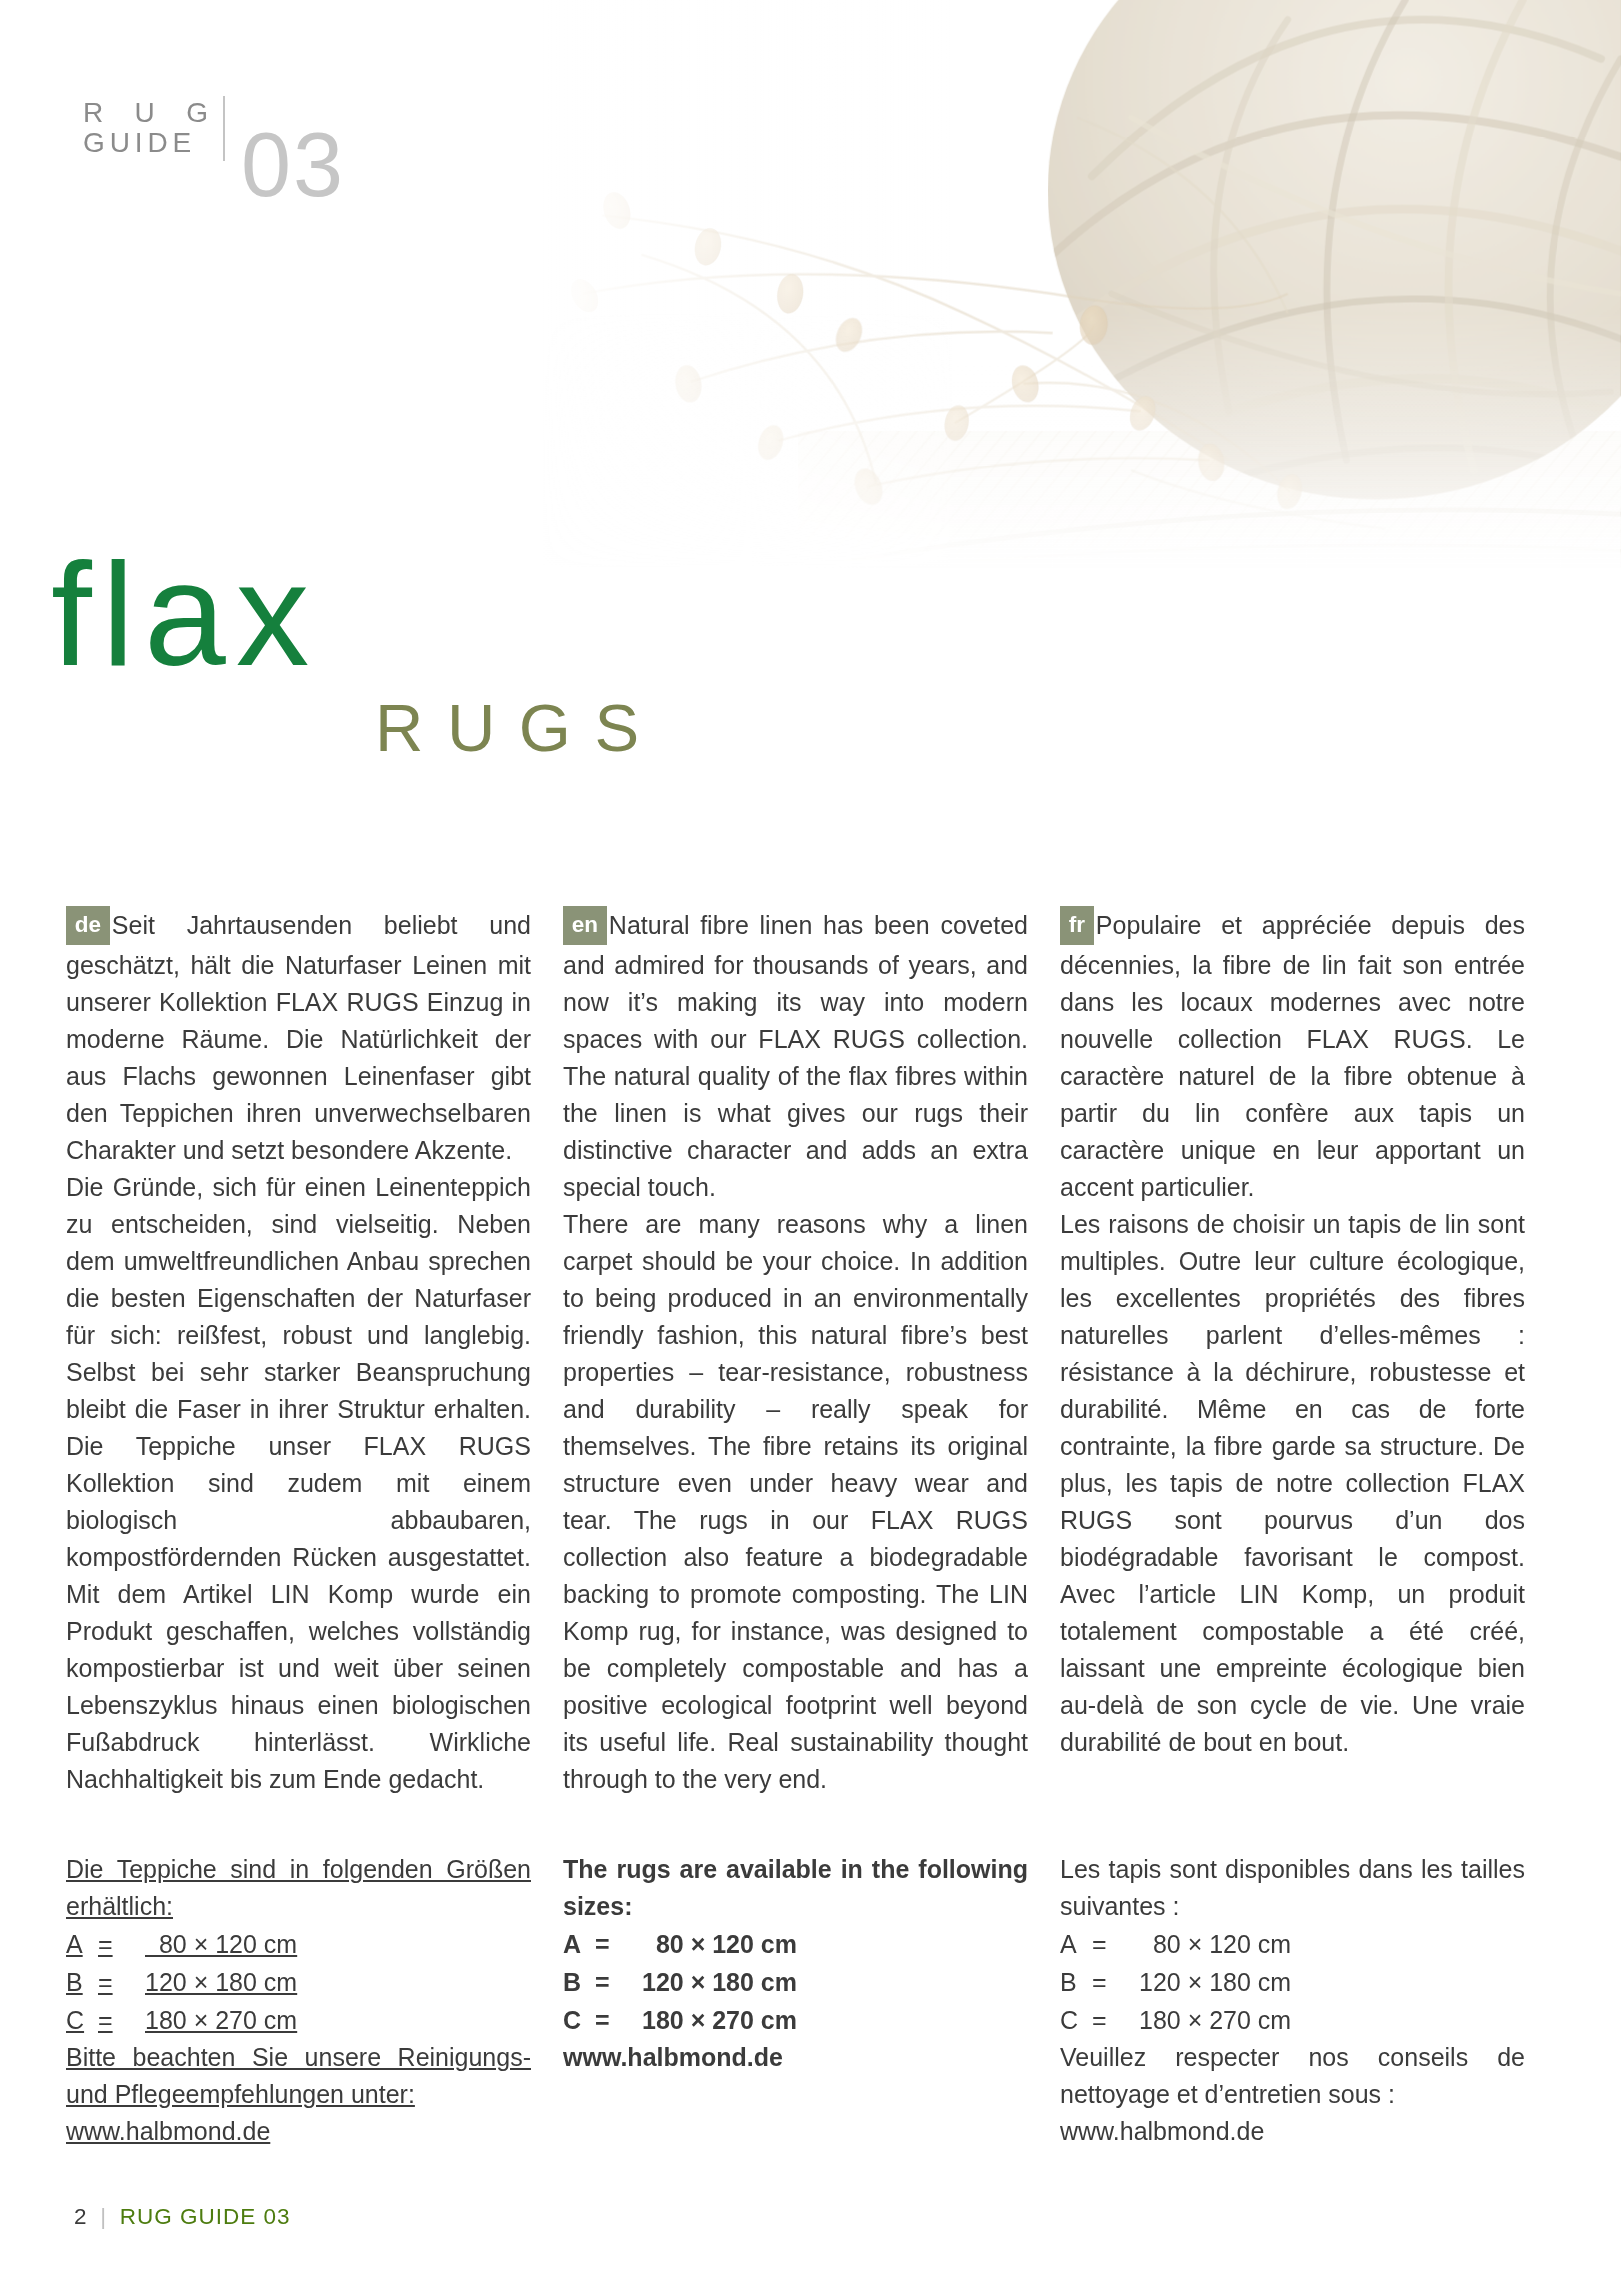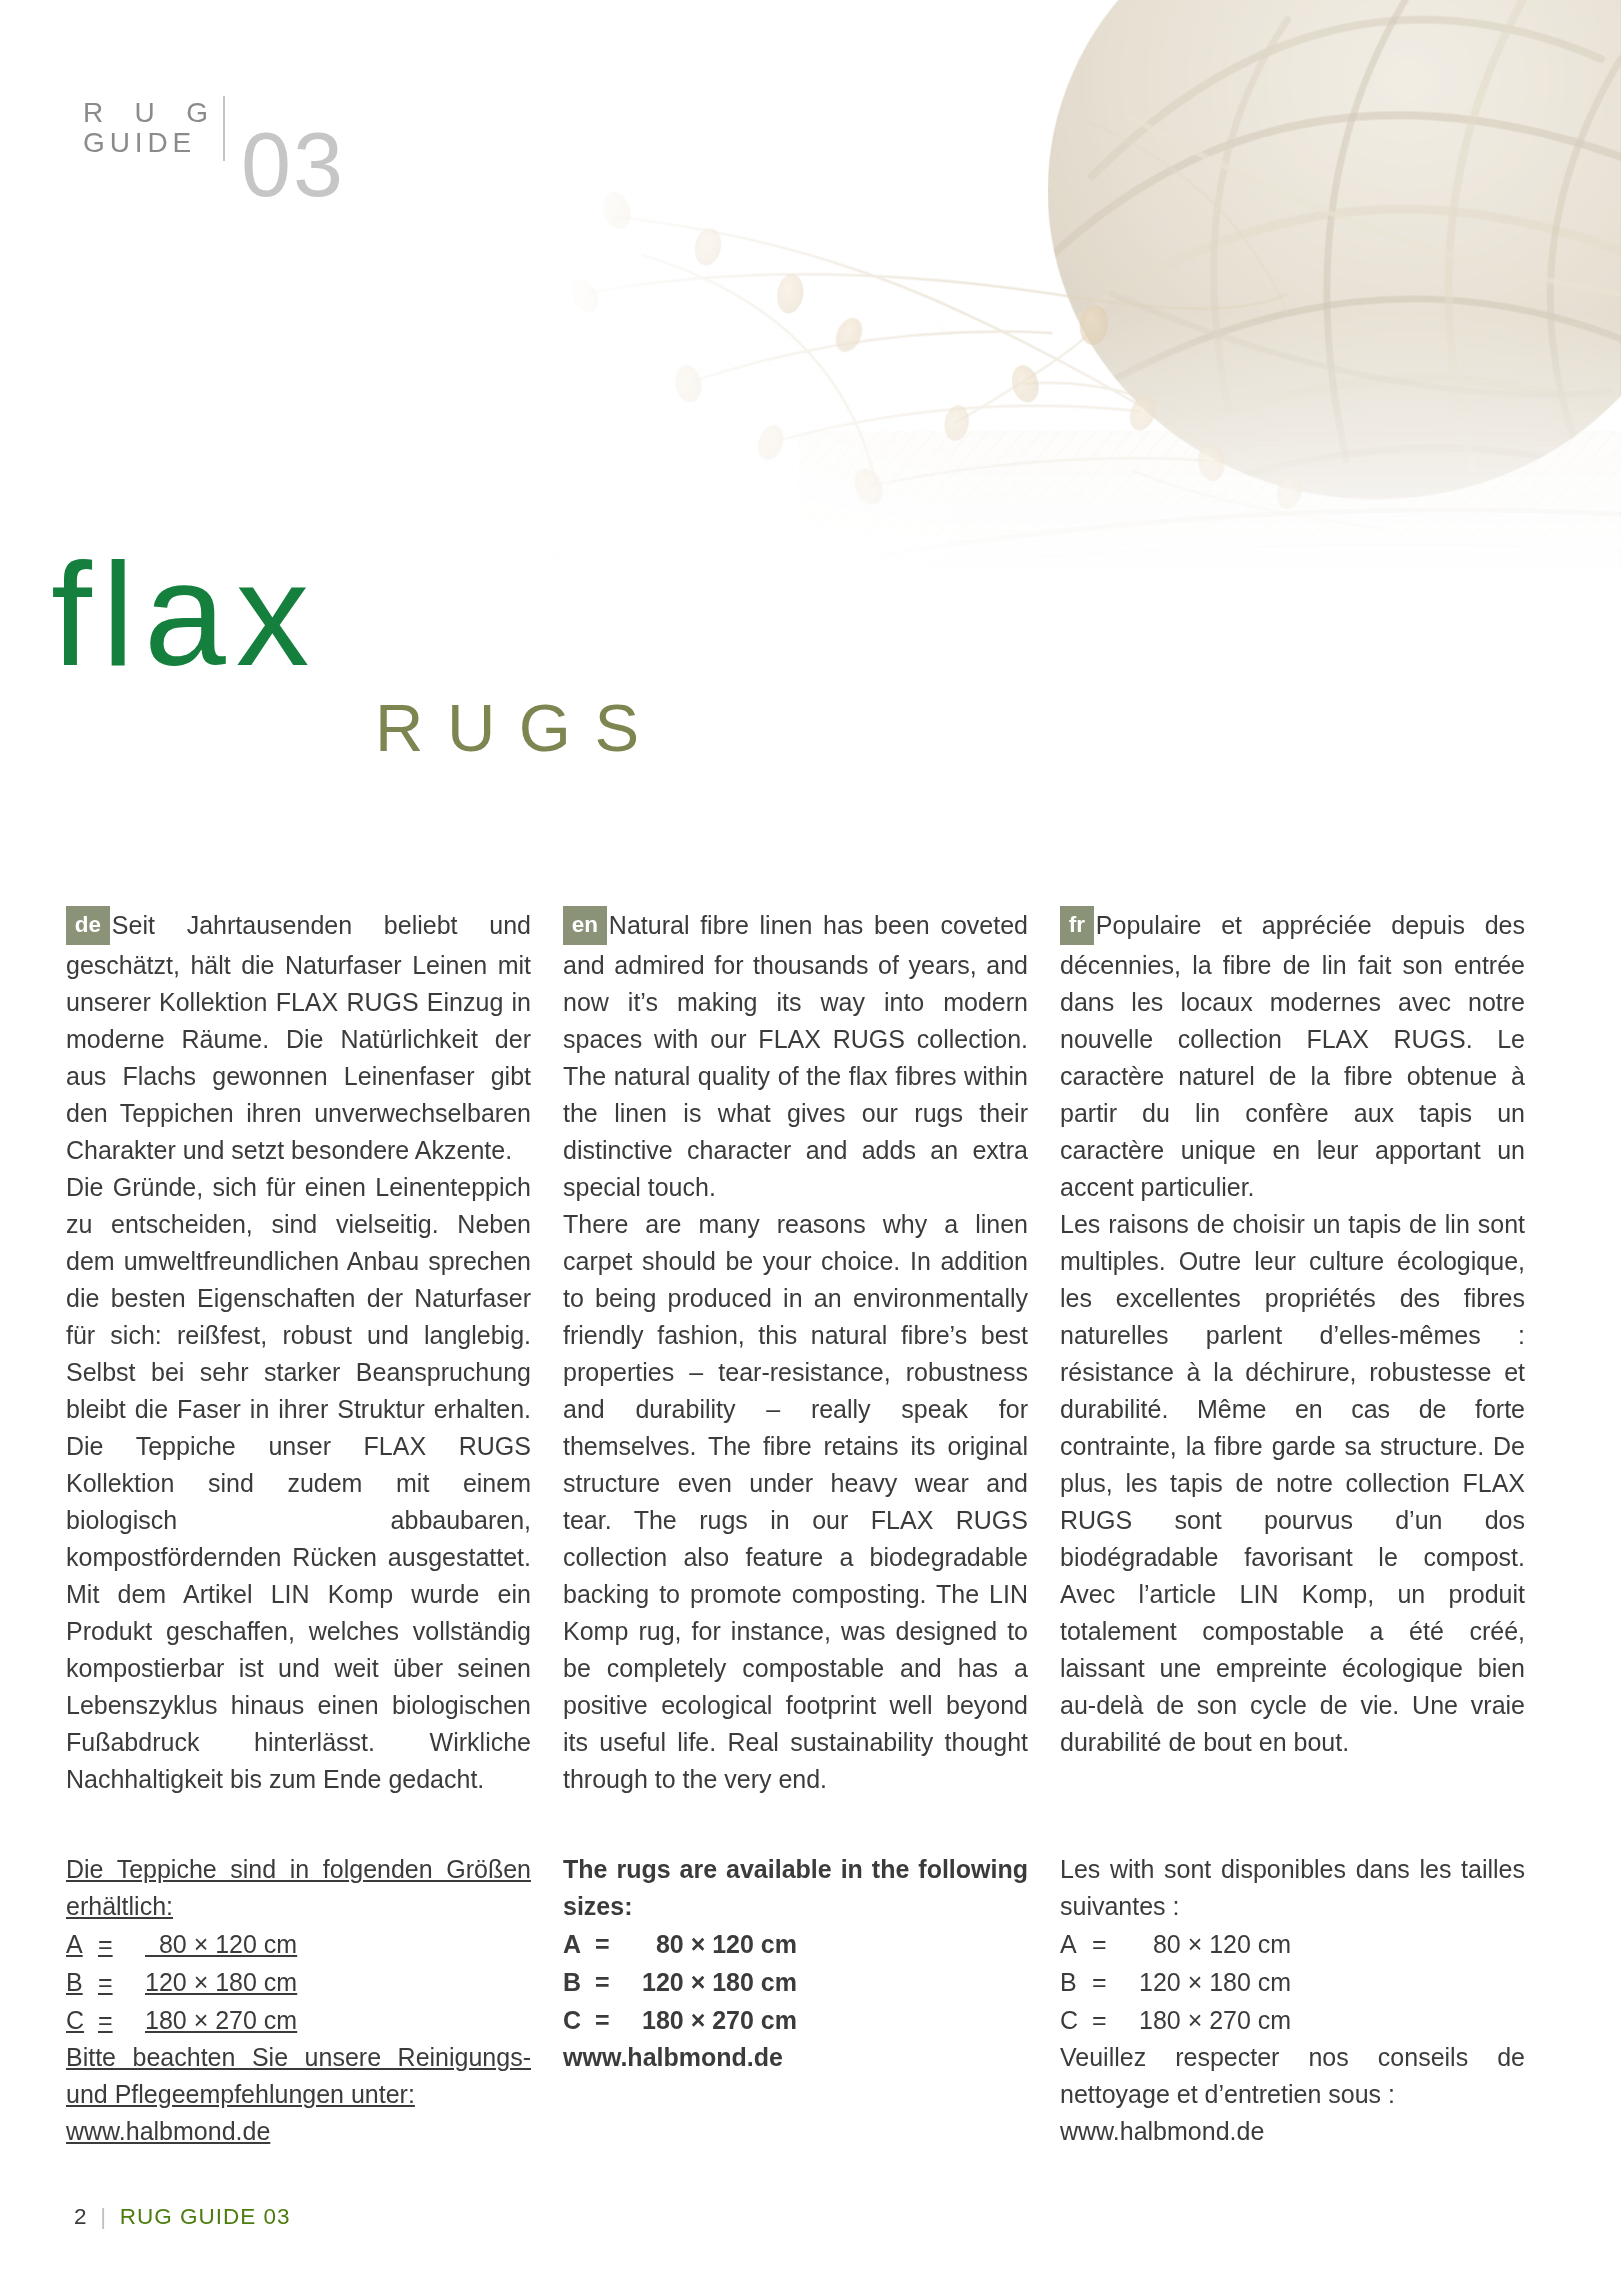--- a/index.html
+++ b/index.html
@@ -181,21 +181,21 @@
 
   <div class="col r2c2" lang="en">
     <p class="sizes-intro">The rugs are available in the following sizes:</p>
     <div class="size-row"><span class="size-letter">A</span><span class="size-eq">=</span><span> 80 × 120 cm</span></div>
     <div class="size-row"><span class="size-letter">B</span><span class="size-eq">=</span><span>120 × 180 cm</span></div>
     <div class="size-row"><span class="size-letter">C</span><span class="size-eq">=</span><span>180 × 270 cm</span></div>
     <div class="site">www.halbmond.de</div>
   </div>
 
   <div class="col r2c3" lang="fr">
-    <p class="sizes-intro">Les with sont disponibles dans les tailles suivantes :</p>
+    <p class="sizes-intro">Les tapis sont disponibles dans les tailles suivantes :</p>
     <div class="size-row"><span class="size-letter">A</span><span class="size-eq">=</span><span> 80 × 120 cm</span></div>
     <div class="size-row"><span class="size-letter">B</span><span class="size-eq">=</span><span>120 × 180 cm</span></div>
     <div class="size-row"><span class="size-letter">C</span><span class="size-eq">=</span><span>180 × 270 cm</span></div>
     <p class="care">Veuillez respecter nos conseils de nettoyage et d’entretien sous :</p>
     <div class="site">www.halbmond.de</div>
   </div>
 
 </div>
 
 <div class="footer">

